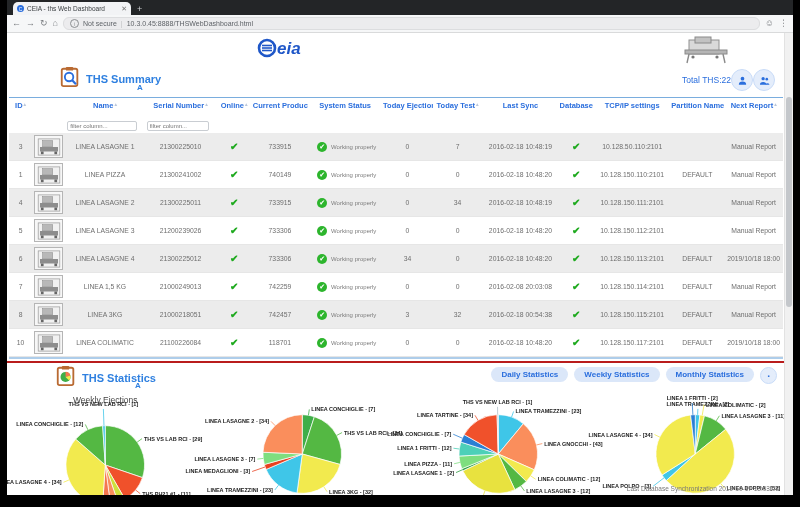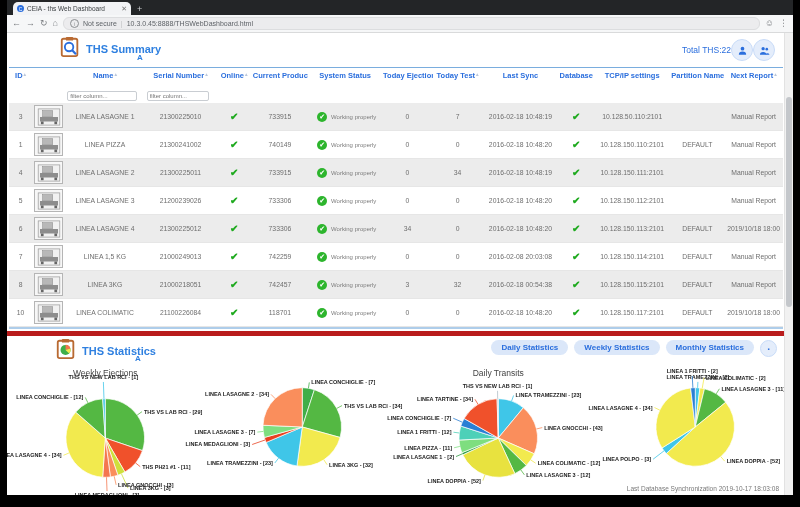--- a/index.html
+++ b/index.html
@@ -59,21 +59,21 @@
   tbody tr.odd{background:#ececec;}
   .check{color:#1faa1f;font-size:10px;font-weight:bold;}
   .machine-thumb{width:27px;height:21px;margin:0 auto;border:1px solid #b5b5b5;background:#f7f7f7;
                  display:flex;align-items:center;justify-content:center;}
   .status-cell{display:flex;align-items:center;gap:4px;justify-content:flex-start;padding-left:8px;}
   .status-dot{width:10px;height:10px;border-radius:50%;background:#2db52d;color:#fff;font-size:7px;
               display:flex;align-items:center;justify-content:center;flex:0 0 auto;}
   .status-text{font-size:6px;color:#7c7c7c;}
 
   
-  .stats-head{position:relative;height:30px;border-top:5px solid #b91c1c;margin-top:2px;}
+  .stats-head{position:relative;height:30px;border-top:2px solid #b91c1c;margin-top:2px;}
   .stats-head .sec-title-wrap{left:48px;top:2px;}
   .stats-head .sort-a{left:128px;top:18px;}
   .stats-btns{position:absolute;right:16px;top:4px;display:flex;align-items:flex-start;gap:6px;}
   .pill{background:#dbe7f9;color:#2a6edd;font-size:8px;font-weight:bold;border:none;
         border-radius:9px;padding:3px 10px;font-family:"Liberation Sans",sans-serif;}
   .mini-round{width:15px;height:15px;border-radius:50%;background:#e4edfb;border:1px solid #c9dcf8;
               color:#2a6edd;font-size:6px;display:flex;align-items:center;justify-content:center;}
   .charts{display:flex;margin-top:2px;}
   .chart{flex:1;position:relative;}
   .chart-title{text-align:center;font-size:8.5px;color:#444;margin-bottom:1px;}
@@ -104,20 +104,42 @@
       <span class="omni-text">Not secure</span>
       <span class="omni-sep">|</span>
       <span class="omni-text">10.3.0.45:8888/THSWebDashboard.html</span>
     </div>
     <span class="nav-ic">☺</span>
     <span class="nav-ic">⋮</span>
   </div>
 
   <div class="page">
 
+    <div class="logo-band">
+      <span class="ceia-logo">
+        <svg width="62" height="22" viewBox="0 0 62 22">
+          <circle cx="10" cy="11" r="8" fill="none" stroke="#1f57c8" stroke-width="2.6"></circle>
+          <line x1="5" y1="8.5" x2="15" y2="8.5" stroke="#1f57c8" stroke-width="1.6"></line>
+          <line x1="5" y1="11" x2="15" y2="11" stroke="#1f57c8" stroke-width="1.6"></line>
+          <line x1="5" y1="13.5" x2="15" y2="13.5" stroke="#1f57c8" stroke-width="1.6"></line>
+          <text x="20" y="17" font-size="17" font-weight="bold" font-style="italic" fill="#1f57c8" font-family="Liberation Sans, sans-serif">eia</text>
+        </svg>
+      </span>
+      <span class="machine-art">
+        <svg width="46" height="28" viewBox="0 0 46 28">
+          <rect x="6" y="4" width="30" height="14" fill="#d9d9d9" stroke="#909090"></rect>
+          <rect x="12" y="1" width="16" height="6" fill="#c2c2c2" stroke="#8a8a8a"></rect>
+          <rect x="2" y="14" width="42" height="4" fill="#b5b5b5" stroke="#8a8a8a"></rect>
+          <line x1="6" y1="18" x2="4" y2="27" stroke="#8a8a8a" stroke-width="1.4"></line>
+          <line x1="40" y1="18" x2="42" y2="27" stroke="#8a8a8a" stroke-width="1.4"></line>
+          <circle cx="10" cy="21" r="1.6" fill="#777"></circle>
+          <circle cx="34" cy="21" r="1.6" fill="#777"></circle>
+        </svg>
+      </span>
+    </div>
 
     <div class="section-head">
       <div class="sec-title-wrap">
         <span>
           <svg width="22" height="22" viewBox="0 0 24 24">
             <rect x="3" y="3" width="17" height="19" rx="2" fill="#fff" stroke="#b96a32" stroke-width="2"></rect>
             <rect x="7.5" y="1" width="8" height="4" rx="1" fill="#b96a32"></rect>
             <circle cx="11" cy="12" r="4.6" fill="none" stroke="#2a6edd" stroke-width="2"></circle>
             <line x1="14.2" y1="15.2" x2="18.5" y2="19.8" stroke="#2a6edd" stroke-width="2.4"></line>
           </svg>
@@ -521,21 +543,20 @@
             <text x="47.0" y="79.8" text-anchor="end" font-size="5.6" font-weight="bold" fill="#222" font-family="Liberation Sans, sans-serif">LINEA MEDAGLIONI - [3]</text>
             <path d="M100,60 L61.44,70.64 A40,40 0 0 1 60.04,58.21 Z" fill="#7ede7f" stroke="#fff" stroke-width="0.7"></path>
             <polyline points="60.3,64.5 54.3,65.2" fill="none" stroke="#7ede7f" stroke-width="0.8"></polyline>
             <text x="52.3" y="67.2" text-anchor="end" font-size="5.6" font-weight="bold" fill="#222" font-family="Liberation Sans, sans-serif">LINEA LASAGNE 3 - [7]</text>
             <path d="M100,60 L60.04,58.21 A40,40 0 0 1 100.00,20.00 Z" fill="#fa8e5c" stroke="#fff" stroke-width="0.7"></path>
             <polyline points="72.4,31.1 68.2,26.8" fill="none" stroke="#fa8e5c" stroke-width="0.8"></polyline>
             <text x="66.2" y="28.8" text-anchor="end" font-size="5.6" font-weight="bold" fill="#222" font-family="Liberation Sans, sans-serif">LINEA LASAGNE 2 - [34]</text>
           </svg>
       </div>
       <div class="chart">
-        <div class="chart-title">Daily Transits</div>
         <svg id="chart-svg-2" viewBox="0 0 200 120" preserveAspectRatio="xMidYMid meet">
             <path d="M100,60 L100.00,20.00 A40,40 0 0 1 125.51,29.19 Z" fill="#3fc6e8" stroke="#fff" stroke-width="0.7"></path>
             <polyline points="113.6,22.4 115.6,16.7" fill="none" stroke="#3fc6e8" stroke-width="0.8"></polyline>
             <text x="117.6" y="18.7" text-anchor="start" font-size="5.6" font-weight="bold" fill="#222" font-family="Liberation Sans, sans-serif">LINEA TRAMEZZINI - [23]</text>
             <path d="M100,60 L125.51,29.19 A40,40 0 0 1 136.63,76.07 Z" fill="#fa8e5c" stroke="#fff" stroke-width="0.7"></path>
             <polyline points="138.9,50.8 144.8,49.4" fill="none" stroke="#fa8e5c" stroke-width="0.8"></polyline>
             <text x="146.8" y="51.4" text-anchor="start" font-size="5.6" font-weight="bold" fill="#222" font-family="Liberation Sans, sans-serif">LINEA GNOCCHI - [43]</text>
             <path d="M100,60 L136.63,76.07 A40,40 0 0 1 128.60,87.96 Z" fill="#f2ea4e" stroke="#fff" stroke-width="0.7"></path>
             <polyline points="133.2,82.4 138.1,85.7" fill="none" stroke="#f2ea4e" stroke-width="0.8"></polyline>
             <text x="140.1" y="87.7" text-anchor="start" font-size="5.6" font-weight="bold" fill="#222" font-family="Liberation Sans, sans-serif">LINEA COLIMATIC - [12]</text>

